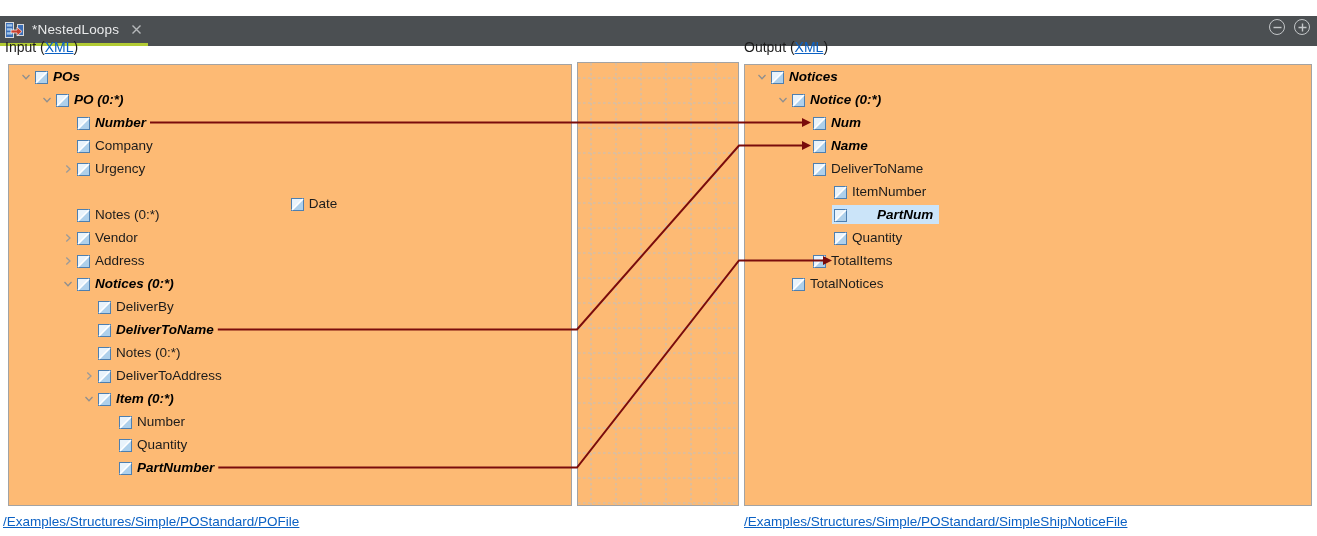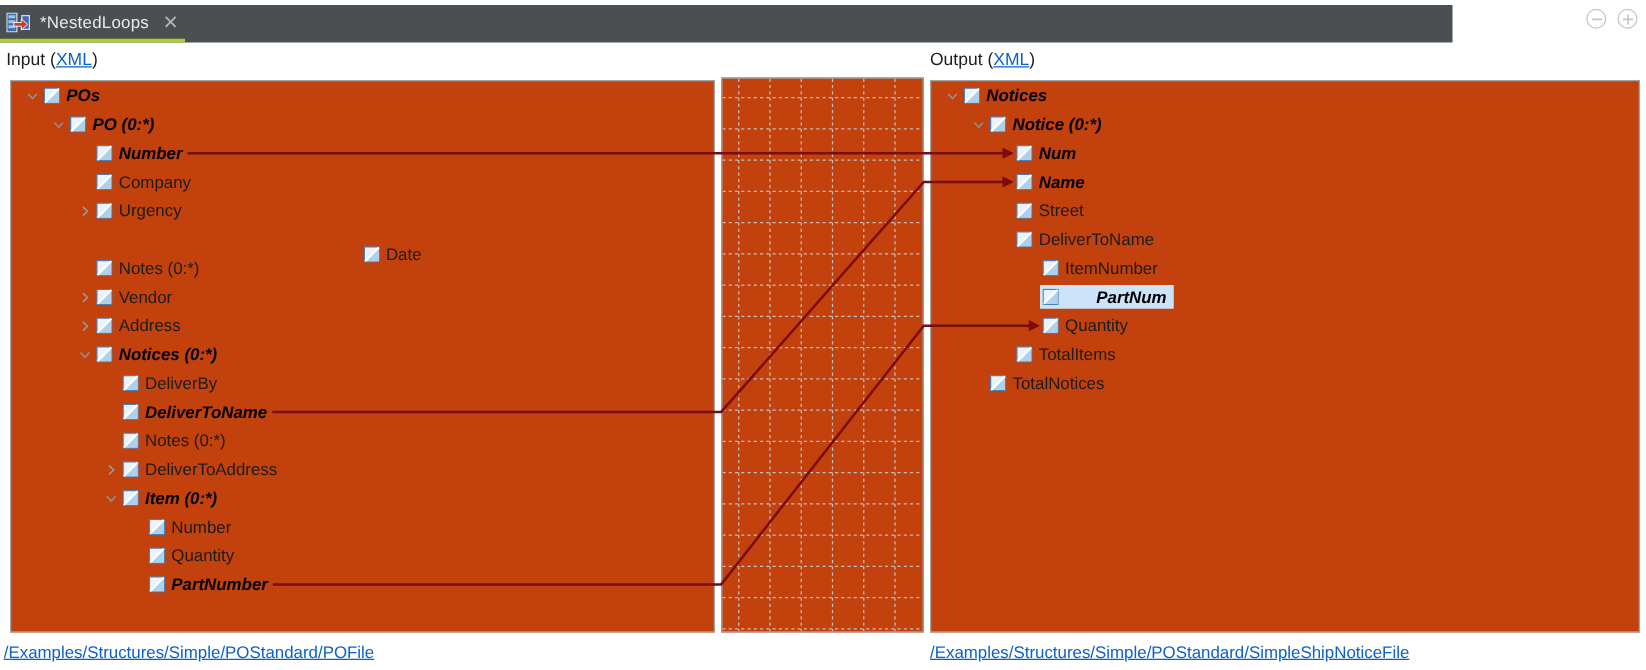--- a/index.html
+++ b/index.html
@@ -1,20 +1,20 @@
 <!DOCTYPE html>
 <html><head>
 <meta charset="utf-8">
 <style>
   * { margin:0; padding:0; box-sizing:border-box; }
   html,body { width:1317px; height:536px; overflow:hidden; background:#ffffff;
               font-family:"Liberation Sans", sans-serif; }
 
   
-  .tabbar { position:absolute; left:0; top:4px; width:1162px; height:30px;
+  .tabbar { position:absolute; left:0; top:16px; width:1317px; height:30px;
             background:#4b4f52; }
   .doc-tab { position:absolute; left:0; top:0; width:148px; height:27px;
              display:flex; align-items:center; gap:8px; padding-left:5px;
              cursor:default; }
   .tab-title { color:#e9eaeb; font-size:13.5px; letter-spacing:.2px; }
   .tab-close { width:14px; height:14px; display:flex; align-items:center;
                justify-content:center; margin-left:2px; }
   .tab-underline { position:absolute; left:0; top:27px; width:148px; height:3px;
                    background:#b2cb33; }
   .win-btn { position:absolute; top:3px; width:16px; height:16px;
@@ -27,21 +27,21 @@
   
   .pane-header { position:absolute; top:39px; font-size:14px; color:#1d1d1d; }
   #hdr-input  { left:5px; }
   #hdr-output { left:744px; }
   .xml-link, .path-link { color:#0b61c4; text-decoration:underline; cursor:pointer; }
   .path-link { position:absolute; top:514px; font-size:13.5px; }
   #path-input  { left:3px; }
   #path-output { left:744px; }
 
   
-  .panel { position:absolute; background:#c2410c; border:1px solid #a3a3a3; }
+  .panel { position:absolute; background:#fdba74; border:1px solid #a3a3a3; }
   #panel-left  { left:8px;   top:64px; width:564px; height:442px; }
   #panel-mid   { left:577px; top:62px; width:162px; height:444px; }
   #panel-right { left:744px; top:64px; width:568px; height:442px; }
   #panel-mid svg { display:block; }
 
   
   .tree { position:absolute; left:0; top:0; right:0; }
   .tree-row { height:23px; display:flex; align-items:center; cursor:default; }
   .chev-box { width:14px; height:14px; flex:0 0 14px; display:flex;
               align-items:center; justify-content:center; }
@@ -416,31 +416,20 @@
         </span>
       </div>
       <div class="tree-row" style="padding-left: 52px;">
         <span class="chev-box"></span>
         <span class="node-core">
           <span class="el-icon"><svg width="13" height="13" viewBox="0 0 13 13">
               <rect x="0.5" y="0.5" width="12" height="12" fill="#e9f3fb" stroke="#4d7fb0"></rect>
               <path d="M1,12 L12,1 L12,12 Z" fill="#aed0eb"></path>
               <line x1="1" y1="12" x2="12" y2="1" stroke="#ffffff" stroke-width="1.6"></line>
             </svg></span>
-          <span class="node-label">Street</span>
-        </span>
-      </div>
-      <div class="tree-row" style="padding-left: 52px;">
-        <span class="chev-box"></span>
-        <span class="node-core">
-          <span class="el-icon"><svg width="13" height="13" viewBox="0 0 13 13">
-              <rect x="0.5" y="0.5" width="12" height="12" fill="#e9f3fb" stroke="#4d7fb0"></rect>
-              <path d="M1,12 L12,1 L12,12 Z" fill="#aed0eb"></path>
-              <line x1="1" y1="12" x2="12" y2="1" stroke="#ffffff" stroke-width="1.6"></line>
-            </svg></span>
           <span class="node-label">DeliverToName</span>
         </span>
       </div>
       <div class="tree-row" style="padding-left: 73px;">
         <span class="chev-box"></span>
         <span class="node-core">
           <span class="el-icon"><svg width="13" height="13" viewBox="0 0 13 13">
               <rect x="0.5" y="0.5" width="12" height="12" fill="#e9f3fb" stroke="#4d7fb0"></rect>
               <path d="M1,12 L12,1 L12,12 Z" fill="#aed0eb"></path>
               <line x1="1" y1="12" x2="12" y2="1" stroke="#ffffff" stroke-width="1.6"></line>

